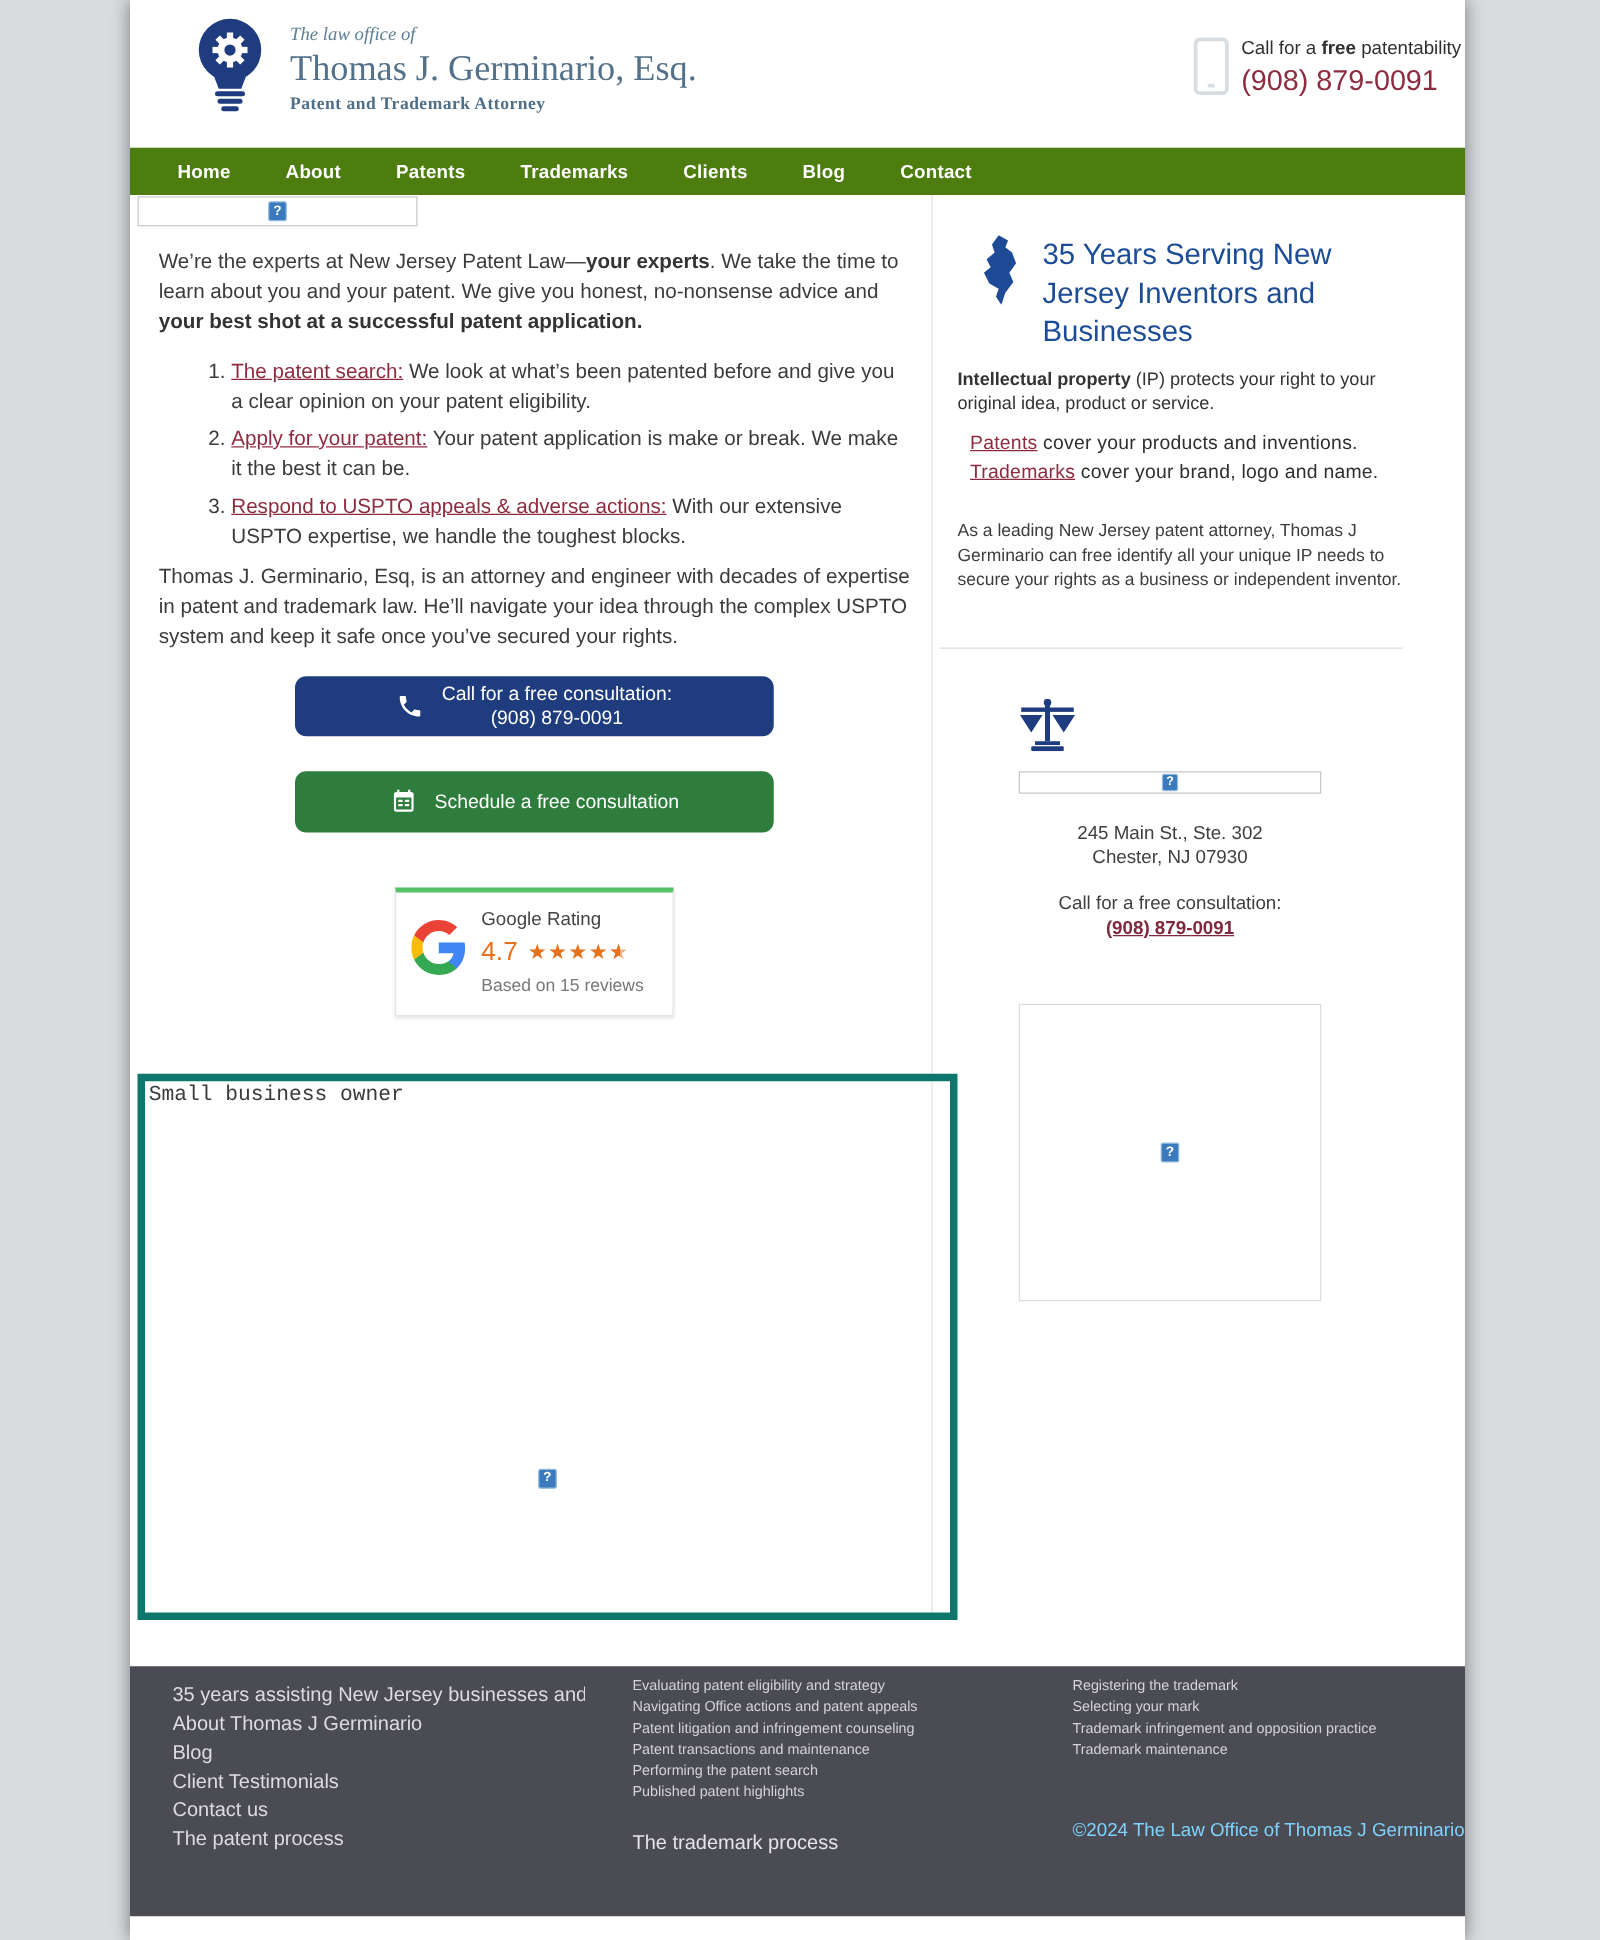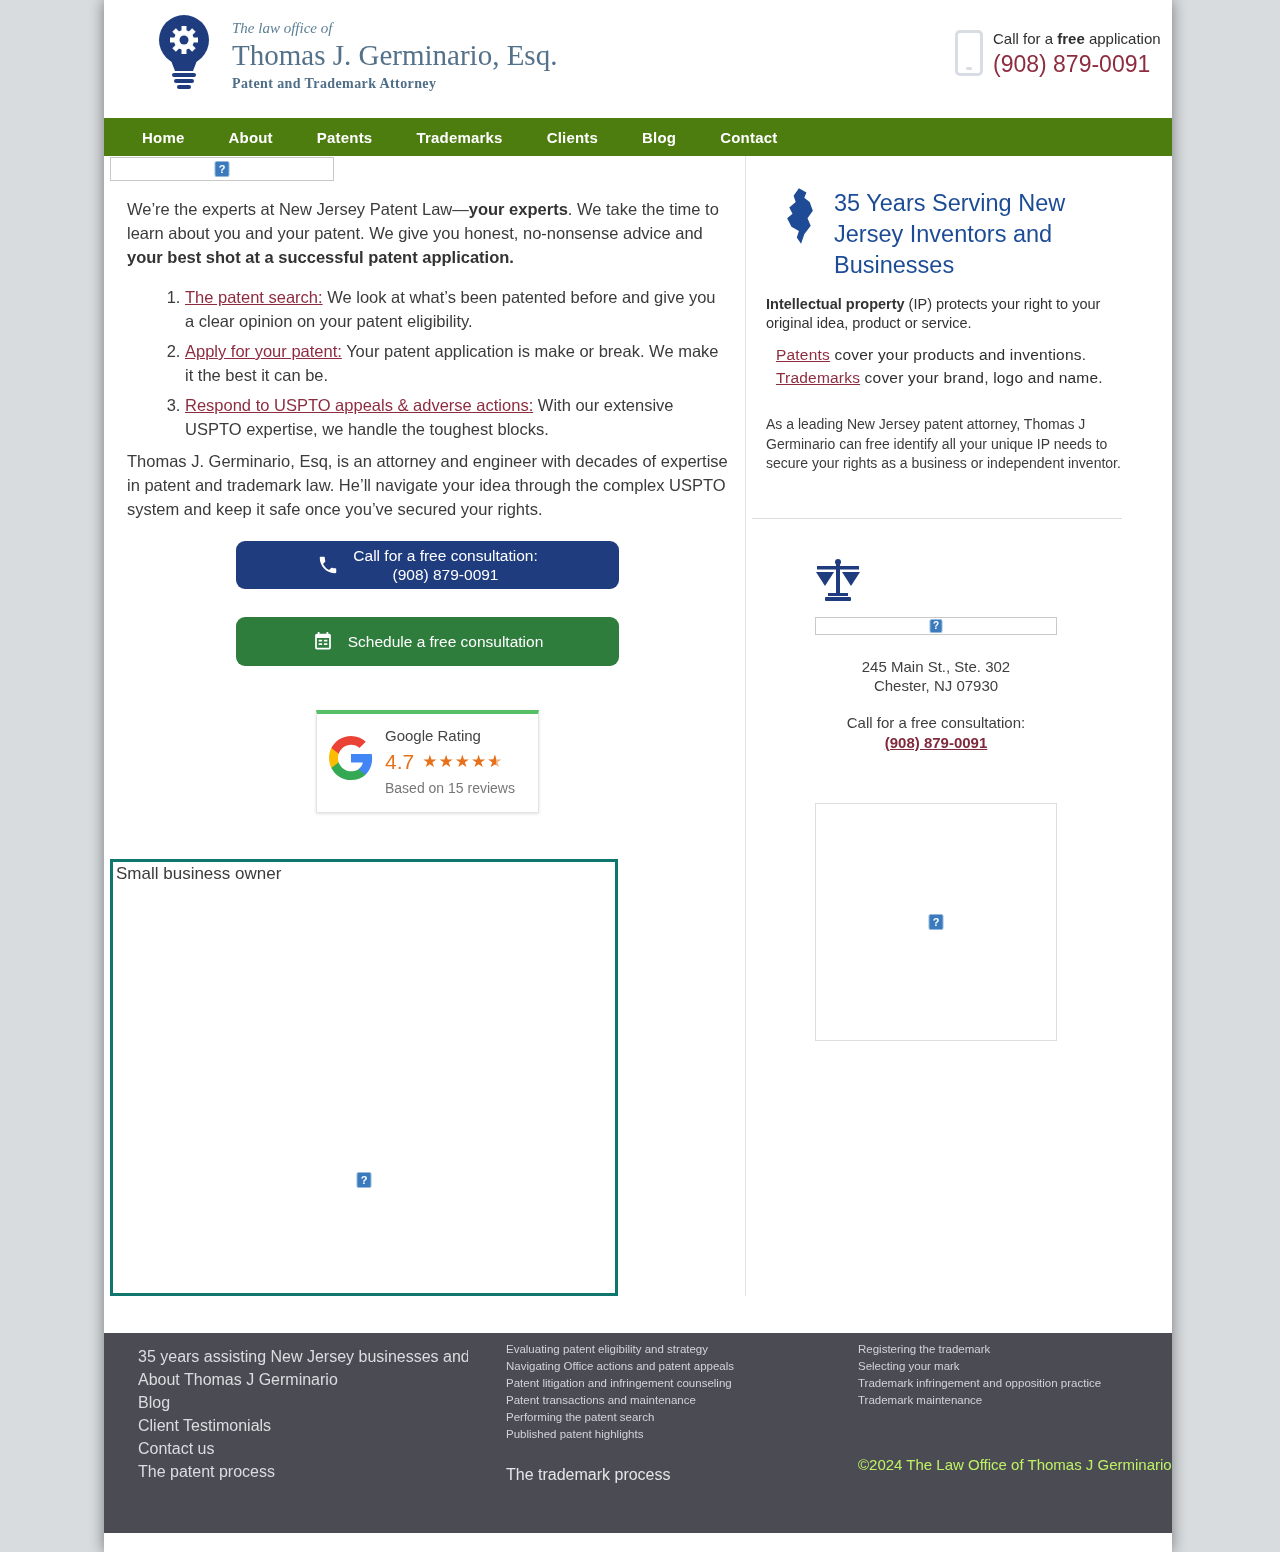--- a/index.html
+++ b/index.html
@@ -53,22 +53,22 @@
            box-shadow:0 1px 3px rgba(0,0,0,.12); padding:10px 12px 12px 12px; display:flex; gap:12px; cursor:pointer; }
   .g-logo { width:44px; height:44px; margin-top:12px; }
   .g-title { font-size:15px; color:#444; }
   .g-score { font-size:21px; color:#e7711b; display:flex; align-items:center; gap:8px; margin-top:2px; }
   .stars { font-size:17px; color:#e7711b; letter-spacing:1px; }
   .star-half { position:relative; display:inline-block; }
   .star-half .base { color:#e7711b; opacity:.55; }
   .star-half .fill { position:absolute; left:0; top:0; width:55%; overflow:hidden; color:#e7711b; }
   .g-reviews { font-size:14px; color:#777; margin-top:2px; }
 
-  .ph-big { margin-top:46px; width:508px; height:437px; border:3px solid #0f766e; position:relative;
-            font-size:17px; color:#3b3b3b; padding:2px 3px; }
+  .ph-big { margin-top:46px; width:656px; height:437px; border:6px solid #0f766e; position:relative;
+            font-size:17px; color:#3b3b3b; padding:2px 3px;font-family:Liberation Mono, monospace; }
   .ph-big .q-icon { position:absolute; left:50%; top:310px; transform:translateX(-50%); }
 
   
   .s1-head { display:flex; gap:19px; margin-top:32px; padding-left:19px; }
   .s1-head h2 { font-size:23.5px; line-height:31px; color:#1d4c96; font-weight:500; width:266px; }
   .side p.sp1 { margin-top:14px; font-size:14.5px; line-height:19px; color:#333; }
   .side p.sp1 b { font-weight:bold; }
   .side ul.ip { list-style:none; margin-top:10px; padding-left:10px; }
   .side ul.ip li { font-size:15.5px; line-height:23px; color:#2f2f2f; letter-spacing:.2px; }
   .side p.sp2 { margin-top:26px; font-size:14px; line-height:19.5px; color:#3c3c3c; }
@@ -86,21 +86,21 @@
 
   
   .ftr { margin-top:37px; height:200px; background:#4b4b54; display:flex; padding:8px 0 0 34px; overflow:hidden; }
   .ftr a { cursor:pointer; text-decoration:none; }
   .f-col1 { width:330px; margin-right:38px; margin-top:4px; }
   .f-col1 a.big { display:block; font-size:16px; line-height:23px; color:#dcdce0; white-space:nowrap; overflow:hidden; }
   .f-col2 { width:318px; margin-right:34px; }
   .small-lnk { display:block; font-size:11.5px; line-height:17px; color:#d2d2d7; }
   .f-head { display:block; font-size:16px; color:#e4e4e8; margin-top:23px; }
   .f-col3 { flex:1; }
-  .copy { font-size:15px; color:#bef264; margin-top:47px; }
+  .copy { font-size:15px; color:#7dd3fc; margin-top:47px; }
 </style>
 </head>
 <body>
 
 <div class="page">
 
   <div class="hdr">
     <div class="logo-wrap">
       <svg width="64" height="80" viewBox="0 0 64 80">
         <circle cx="32" cy="27" r="25" fill="#1e3c7e"></circle>
@@ -127,21 +127,21 @@
         <div class="tag">The law office of</div>
         <div class="name">Thomas J. Germinario, Esq.</div>
         <div class="sub">Patent and Trademark Attorney</div>
       </div>
     </div>
     <div class="call-wrap">
       <div class="phone-dev">
           <i></i>
         </div>
       <div>
-        <div class="call-l1"><span>Call for a </span><b>free</b><span> application</span></div>
+        <div class="call-l1"><span>Call for a </span><b>free</b><span> patentability</span></div>
         <div class="call-num">(908) 879-0091</div>
       </div>
     </div>
   </div>
 
   <div class="nav">
     <a>Home</a>
     <a>About</a>
     <a>Patents</a>
     <a>Trademarks</a>

